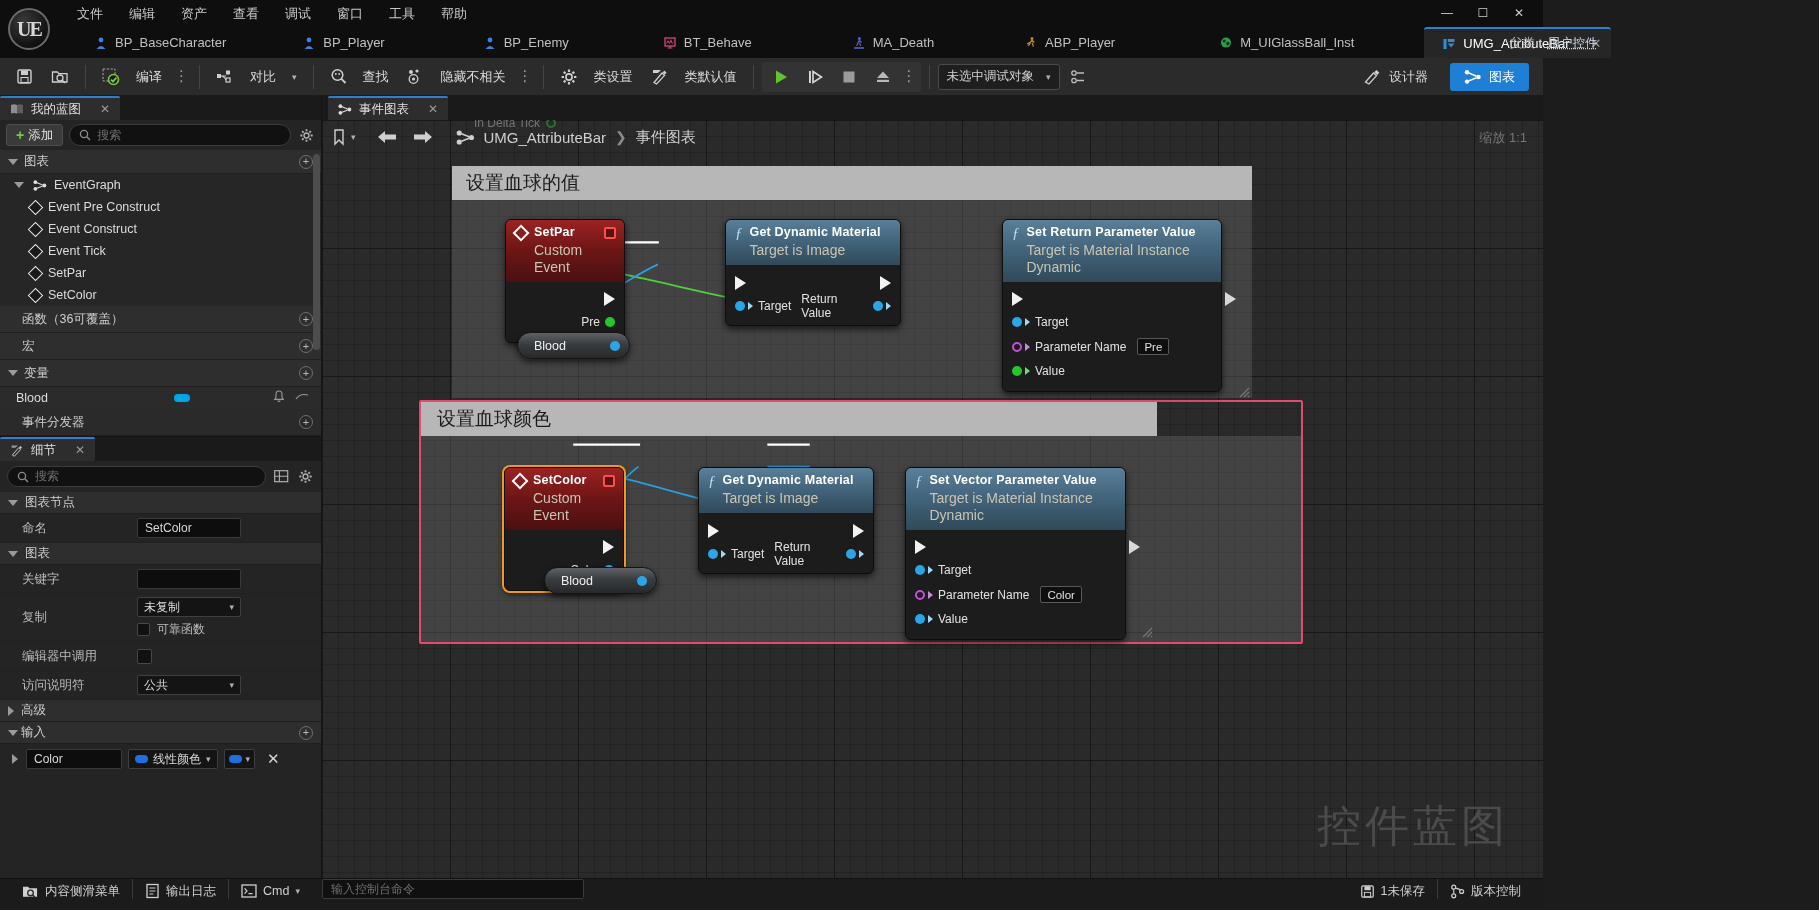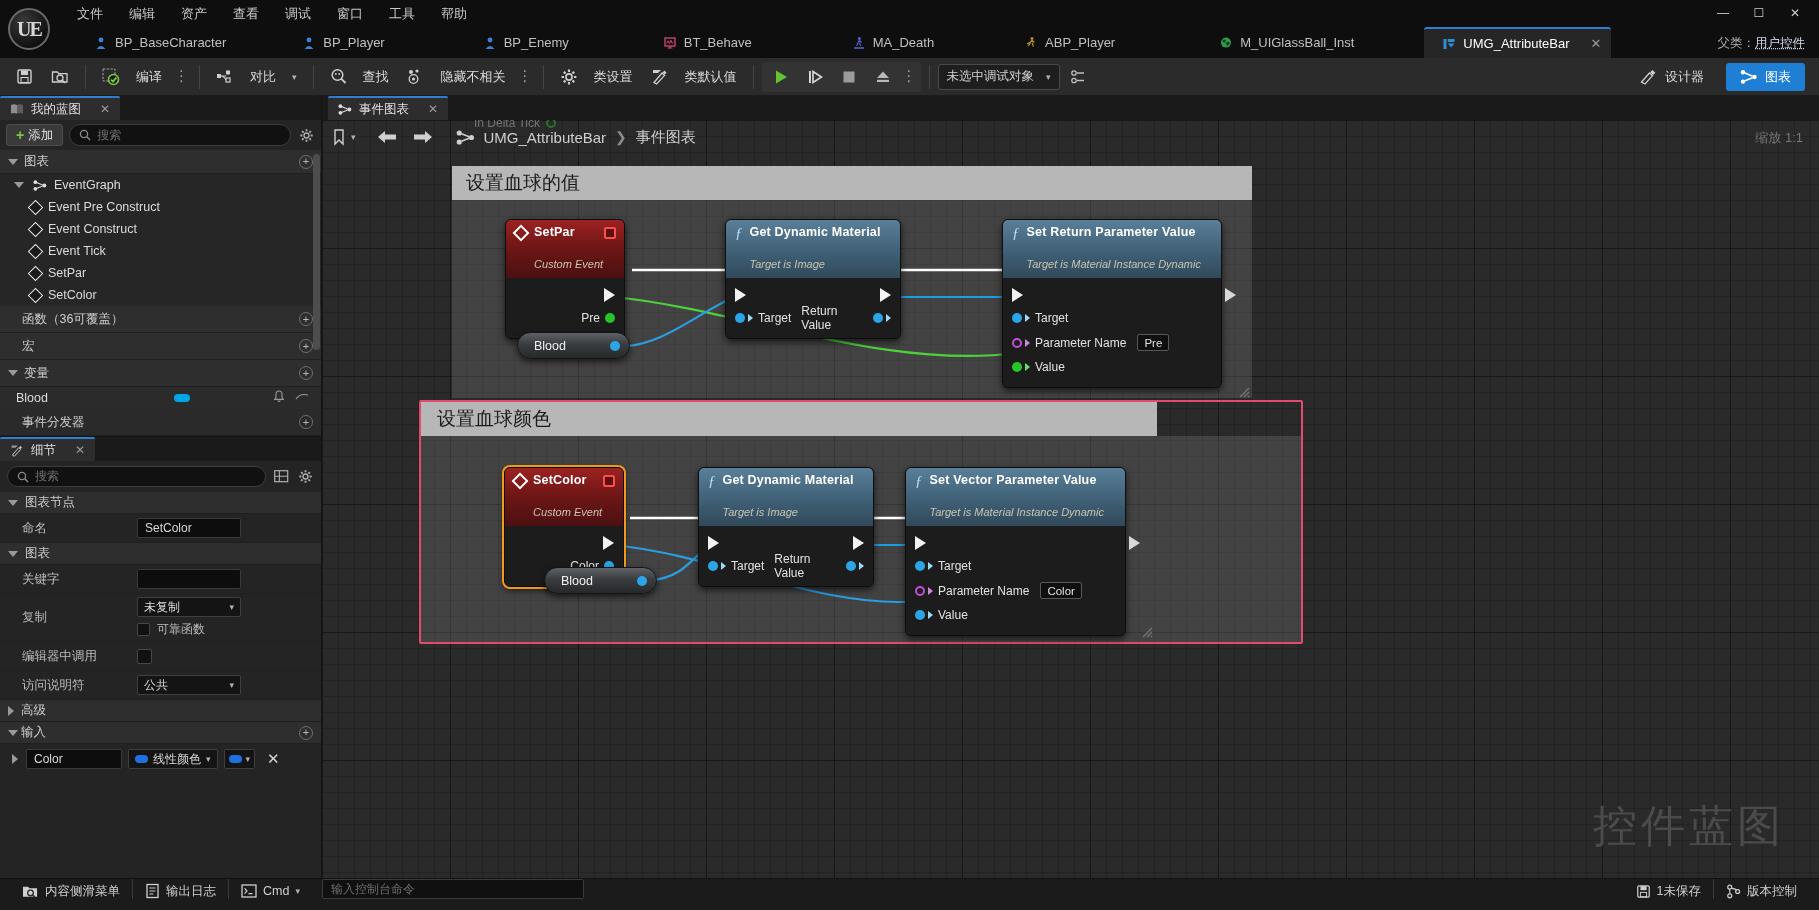--- a/index.html
+++ b/index.html
@@ -4,21 +4,21 @@
 <style>
   * { box-sizing: border-box; margin: 0; padding: 0; }
   html, body {
     width: 1819px; height: 910px;
     background: #1c1c1c;
     font-family: "Liberation Sans", "DejaVu Sans", sans-serif;
     color: #d4d4d4;
     overflow: hidden;
     -webkit-font-smoothing: antialiased;
   }
-  .app { position: relative; width: 1819px; height: 910px; display: flex; flex-direction: column; }
+  .app { position: relative; width: 1543px; height: 910px; display: flex; flex-direction: column; }
 
   
   .titlebar {
     height: 58px; background: #0e0e0e; position: relative; flex: none;
     display: flex; align-items: flex-start;
   }
   .ue-logo {
     width: 58px; height: 58px; display:flex; align-items:center; justify-content:center; flex:none;
   }
   .ue-logo .circ {
@@ -210,21 +210,21 @@
     overflow:visible;
   }
   .node.selected { box-shadow: 0 0 0 2px #ee9a22, 0 3px 7px rgba(0,0,0,0.7); }
   .node .nhdr {
     border-radius:5px 5px 0 0; padding:5px 10px 6px 9px; position:relative;
     display:flex; gap:7px; align-items:flex-start;
   }
   .node.evt .nhdr { background: linear-gradient(180deg,#9c2222 0%, #6e1616 48%, #4b1010 100%); }
   .node.fn .nhdr { background: linear-gradient(180deg,#5a7f99 0%, #3f6076 55%, #31495a 100%); }
   .nhdr .title { font-size:12.5px; font-weight:bold; color:#fff; line-height:1.15; letter-spacing:0.2px;}
-  .nhdr .sub { font-size:11px; font-style:italic; color:#c9c5b2; line-height:1.2; margin-top:19px;}
+  .nhdr .sub { font-size:14px; color:#c9c5b2; line-height:1.2; margin-top:3px;}
   .nhdr .fx { font-family:"Liberation Serif", serif; font-style:italic; font-size:15px; color:#bfdcf5; line-height:1; margin-top:1px;}
   .nhdr .evt-dia { width:12px;height:12px;transform:rotate(45deg); border:2px solid #fff; margin-top:2px; flex:none;}
   .nhdr .redbox { position:absolute; right:8px; top:7px; width:12px; height:12px; border:2px solid #ff4d4d; background:#5c1111; border-radius:2px;}
   .node .nbody { background:#1d1d1dee; border-radius: 0 0 5px 5px; padding:6px 0 8px 0; position:relative;}
   .prow { display:flex; align-items:center; justify-content:space-between; height:23px; padding:0 9px; gap:10px; }
   .pin { display:flex; align-items:center; gap:5px; font-size:12px; color:#e2e2e2; }
   .pin.out { justify-content:flex-end; }
   .exec-tri {
     width:0;height:0;border-top:7px solid transparent;border-bottom:7px solid transparent;
     border-left:11px solid #f2f2f2;

